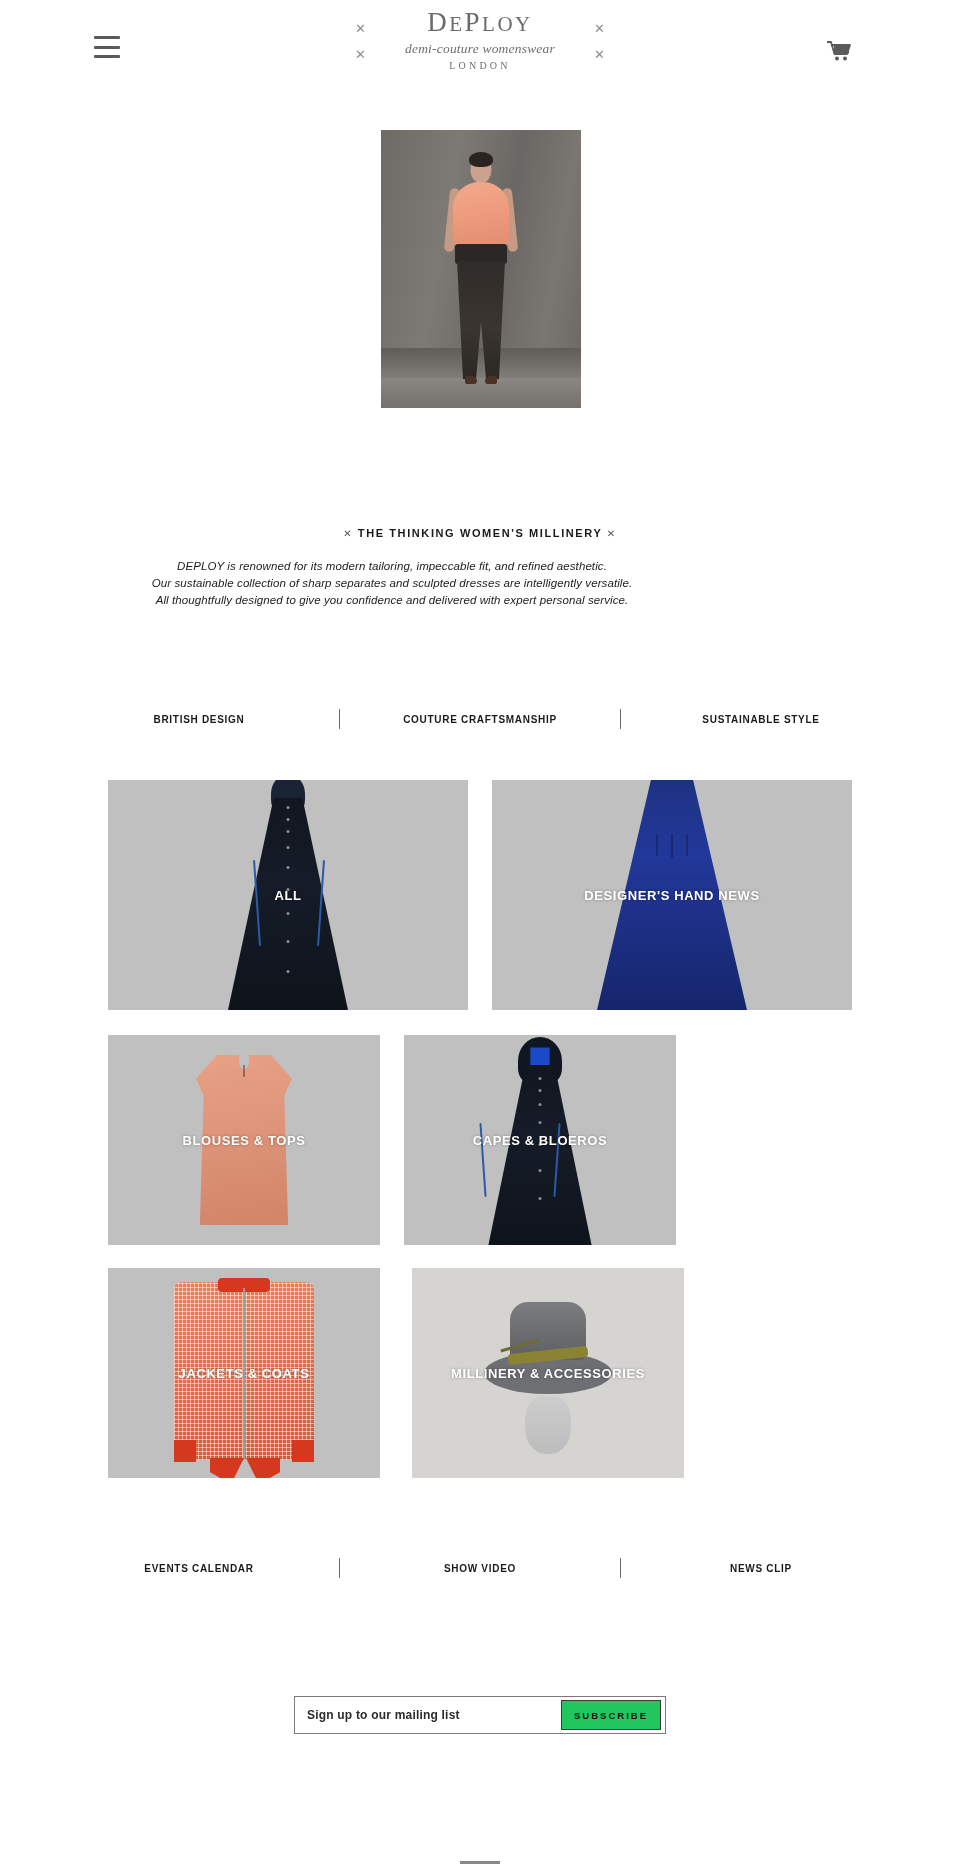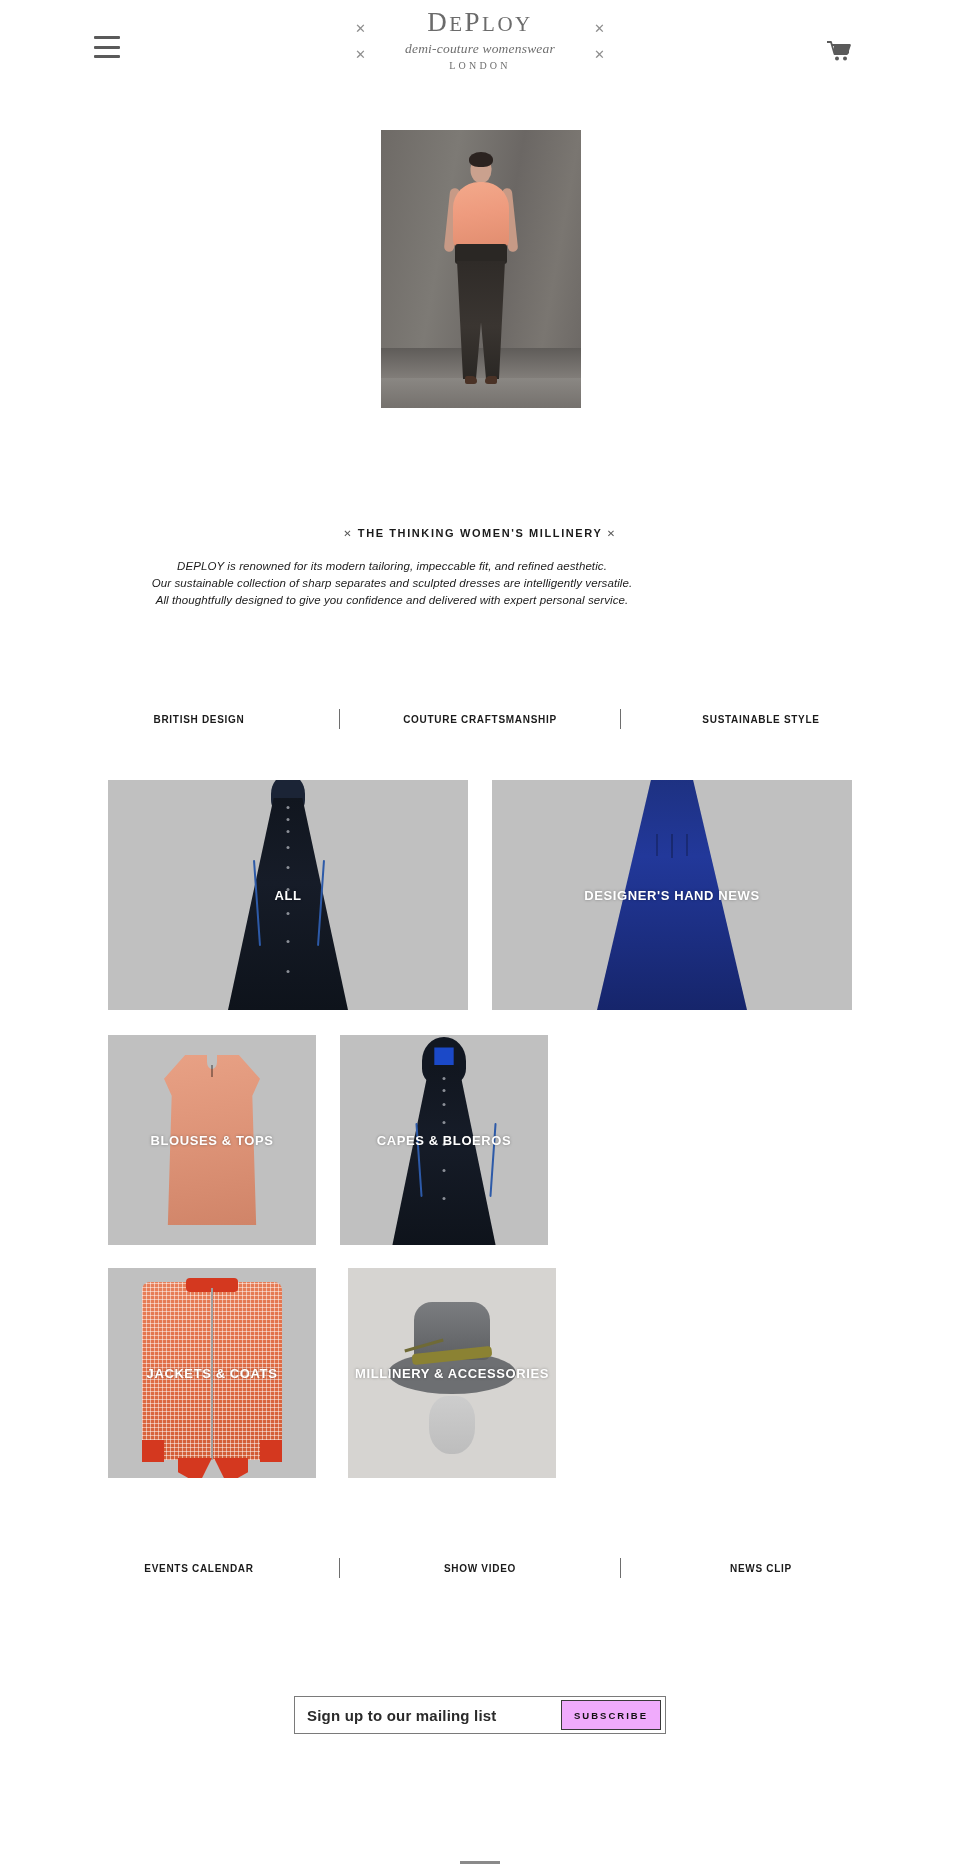--- a/index.html
+++ b/index.html
@@ -115,21 +115,21 @@
   .grid2 { position: absolute; left: 108px; top: 780px; display: flex; gap: 24px; }
   .tile {
     position: relative; background: #c0c0c0; overflow: hidden; cursor: pointer;
   }
   .tile .label {
     position: absolute; left: 0; right: 0; top: 50%; transform: translateY(-50%);
     text-align: center; color: #ffffff; font-size: 13px; font-weight: bold;
     letter-spacing: .6px; text-shadow: 0 0 3px rgba(0,0,0,.35); z-index: 5;
   }
   .big { width: 360px; height: 230px; }
-  .sm  { width: 208px; height: 210px; text-decoration: underline; }
+  .sm  { width: 272px; height: 210px; text-decoration: underline; }
   .grid3 { position: absolute; left: 108px; display: flex; gap: 24px; }
   #row2 { top: 1035px; }
   #row3 { top: 1268px; gap: 32px; }
 
   
   .art { position: absolute; inset: 0; }
 
   
   .cape-hood { position: absolute; left: 50%; transform: translateX(-50%);
     background: #1b2436; border-radius: 50% 50% 35% 35%; }
@@ -171,25 +171,25 @@
     border-radius: 40% 40% 45% 45%; }
 
   
   .newsletter {
     position: absolute; left: 294px; top: 1696px; width: 372px; height: 38px;
     border: 1px solid #7a7a7a; background: #fff; display: flex; align-items: center;
   }
   .newsletter input {
     flex: 1; height: 100%; border: none; outline: none; background: transparent;
     padding: 0 12px; font-family: "Liberation Sans", sans-serif;
-    font-size: 15px; font-weight: bold; color: #2b2b2b; letter-spacing: .2px;
+    font-size: 12px; font-weight: bold; color: #2b2b2b; letter-spacing: .2px;
   }
   .newsletter input::placeholder { color: #2b2b2b; font-weight: bold; }
   .subscribe {
-    width: 100px; height: 30px; margin-right: 4px; background: #f0abfc;
+    width: 100px; height: 30px; margin-right: 4px; background: #22c55e;
     border: 1px solid #3a3a3a; font-family: "Liberation Sans", sans-serif;
     font-size: 9.5px; font-weight: bold; letter-spacing: 2px; color: #111;
     cursor: pointer;
   }
 
   .footer-divider {
     position: absolute; left: 50%; transform: translateX(-50%); top: 1861px;
     width: 40px; height: 3px; background: #8a8a8a;
   }
 </style>

